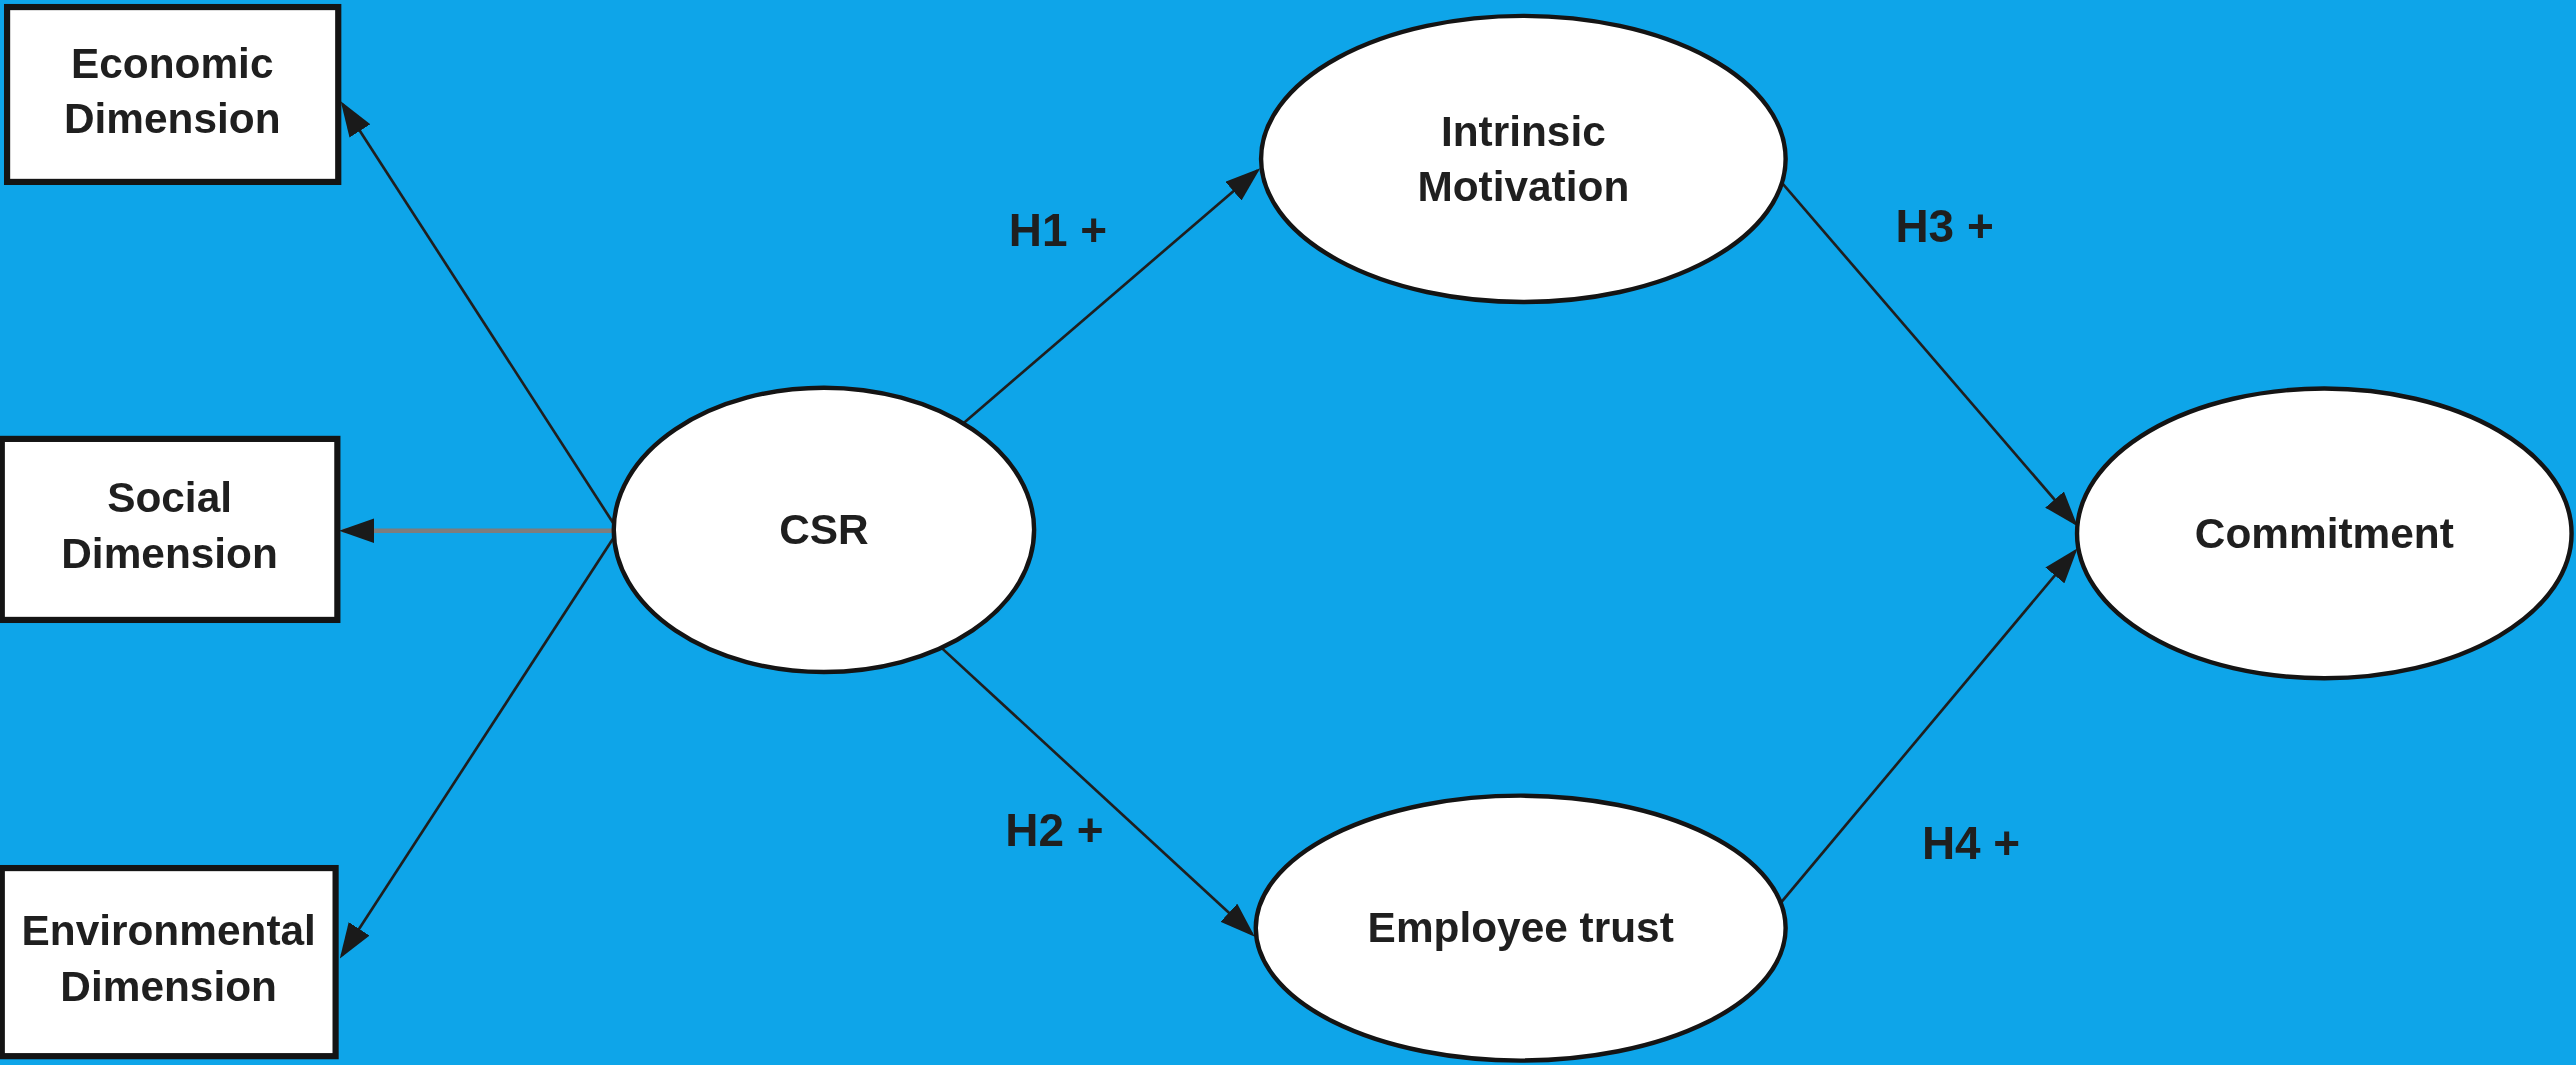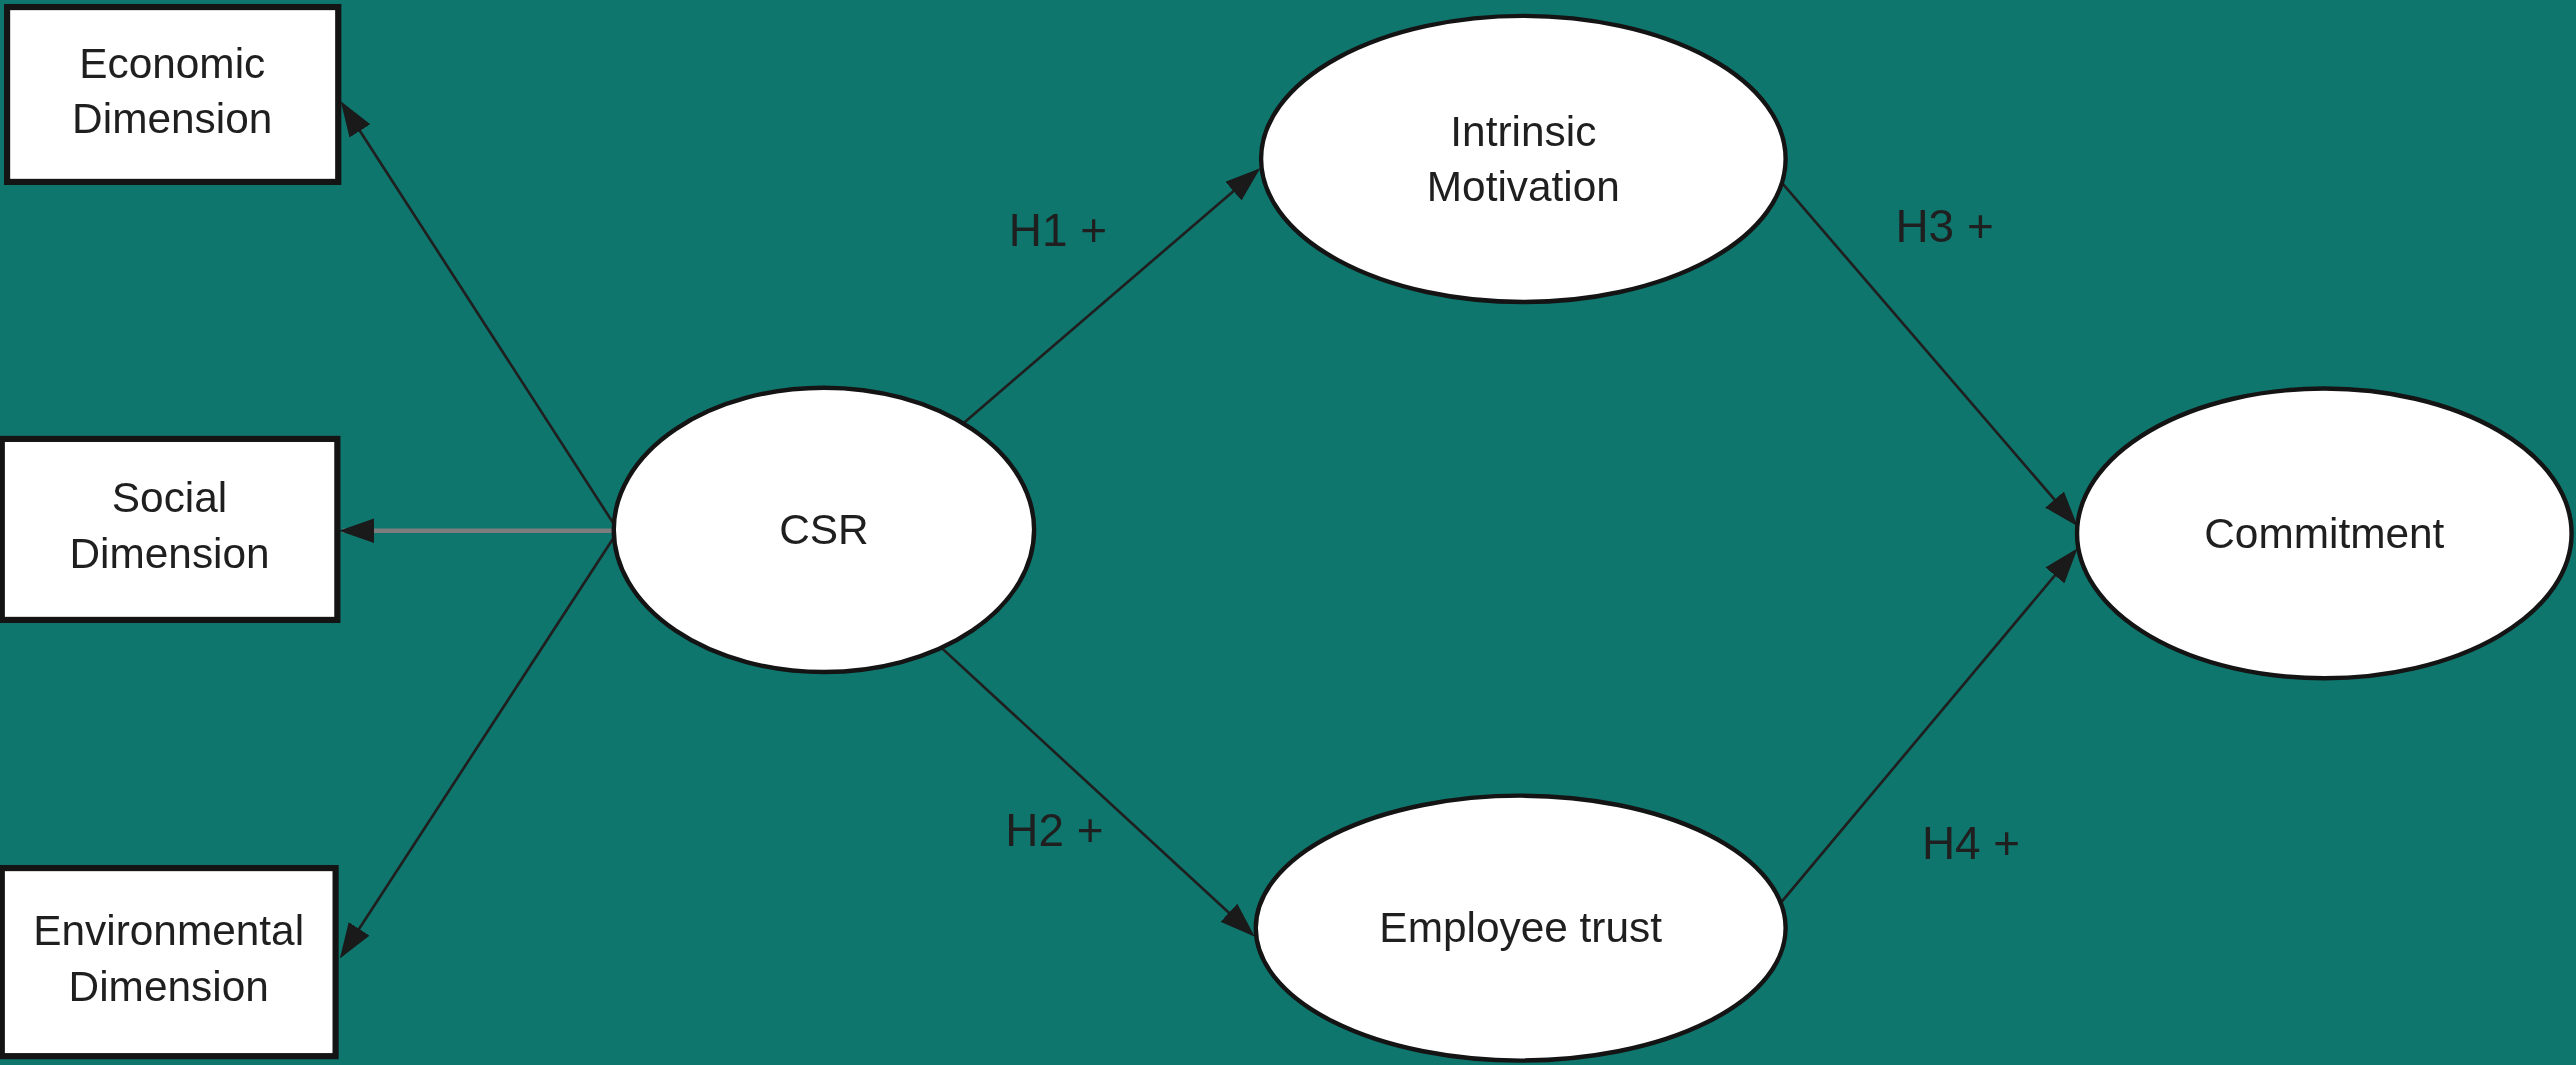--- a/index.html
+++ b/index.html
@@ -3,22 +3,23 @@
 <meta charset="utf-8">
 <style>
   html, body {
     margin: 0;
     padding: 0;
     background: #ffffff;
   }
   .canvas-wrap {
     width: 2576px;
     height: 1065px;
-    background: #0f766e;
+    background: #0ea5e9;
     position: relative;
+    font-weight: bold;
   }
   svg {
     display: block;
     width: 2576px;
     height: 1065px;
   }
   .edge {
     stroke: #1f1f1f;
     stroke-width: 3;
     fill: none;

